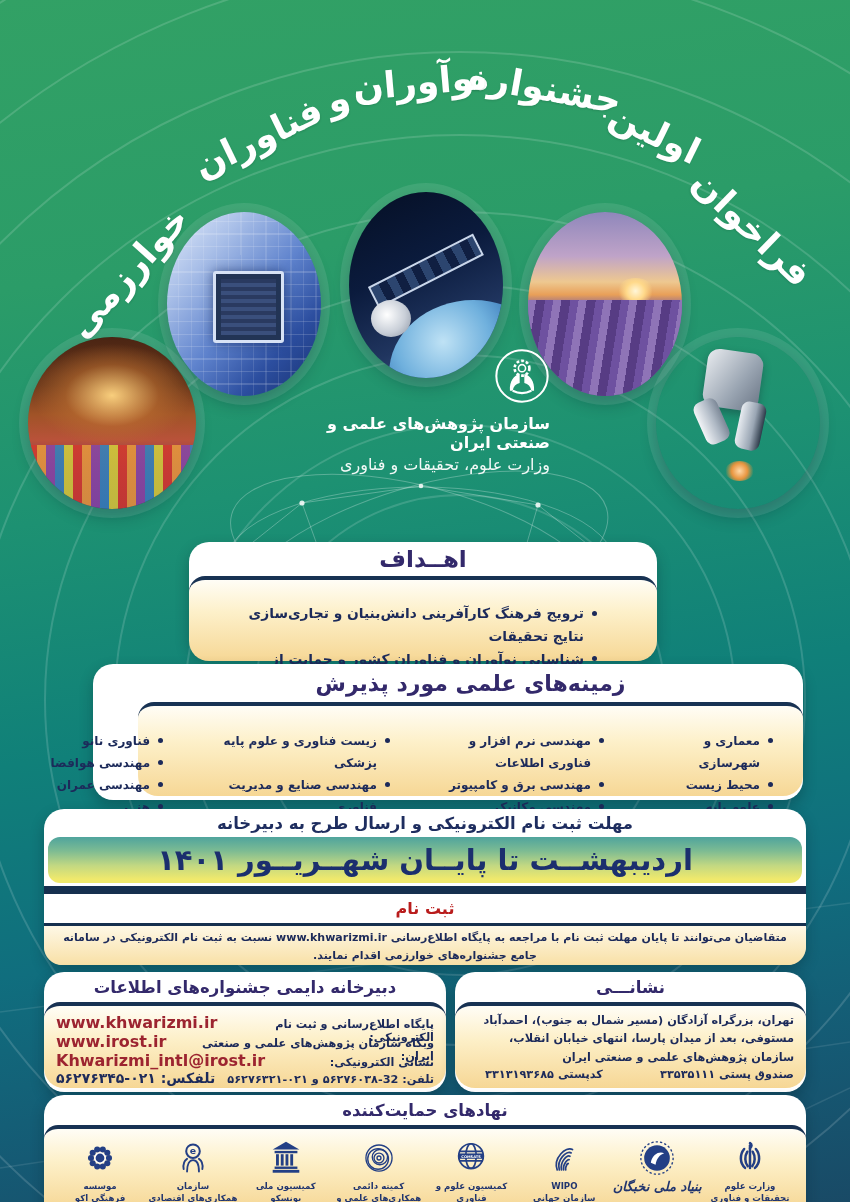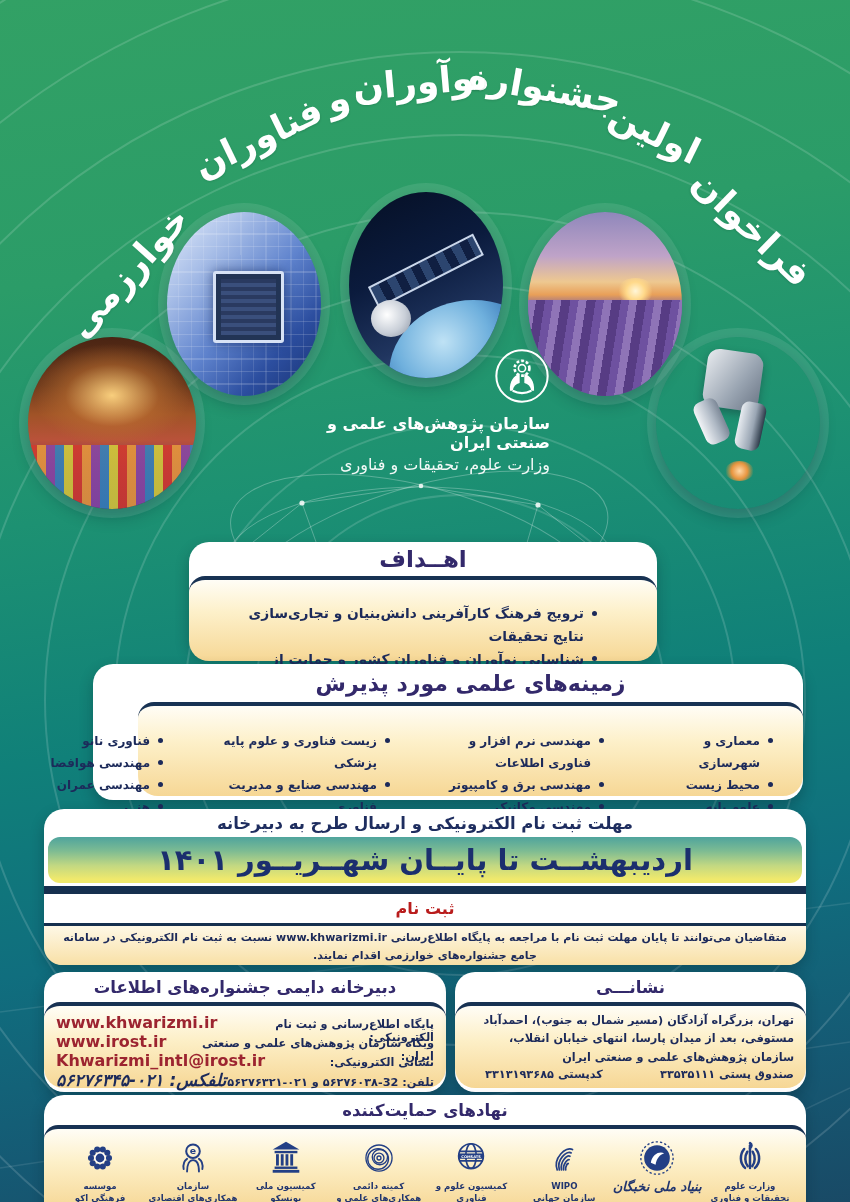--- a/index.html
+++ b/index.html
@@ -88,21 +88,21 @@
     color:#1c2a5a;font-weight:700;font-size:11px;line-height:1.65;text-align:center;padding:3px 16px 0;box-sizing:border-box;}
   
   .secretariat{left:44px;top:972px;width:402px;height:120px;}
   .address{left:455px;top:972px;width:351px;height:120px;}
   .secretariat .panel-title,.address .panel-title{height:30px;font-size:16.5px;}
   .secretariat .panel-body,.address .panel-body{height:86px;box-sizing:border-box;}
   .sec-rows{padding:7px 12px 0 12px;}
   .sec-row{display:flex;justify-content:space-between;align-items:baseline;height:19px;}
   .sec-row .lab{color:#1c2a5a;font-weight:700;font-size:11.3px;}
   .sec-row .val{color:#9c2430;font-weight:700;font-size:16px;}
-  .sec-row:nth-child(4) .val{color:#1c2a5a;font-size:17px;font-style:italic;}
+  .sec-row:nth-child(4) .val{color:#1c2a5a;font-size:14px;}
   .addr-text{padding:6px 12px 0;color:#1c2a5a;font-weight:700;font-size:11.3px;line-height:1.62;text-align:right;}
   .addr-row{display:flex;justify-content:space-between;padding:1px 12px 0 30px;color:#1c2a5a;font-weight:700;font-size:11.3px;}
   
   .supporters{left:44px;top:1095px;width:762px;height:115px;border-radius:20px 20px 0 0;}
   .supporters .panel-title{height:30px;font-size:16.5px;}
   .supporters .panel-body{height:85px;border-radius:14px 14px 0 0;display:flex;align-items:flex-start;
     justify-content:space-between;padding:9px 10px 0;box-sizing:border-box;}
   .logo-item{width:92px;text-align:center;}
   .logo-icon{height:40px;display:flex;align-items:center;justify-content:center;}
   .logo-caption{display:block;margin-top:3px;color:#21356f;font-weight:700;font-size:8.6px;line-height:1.35;white-space:pre-line;}

